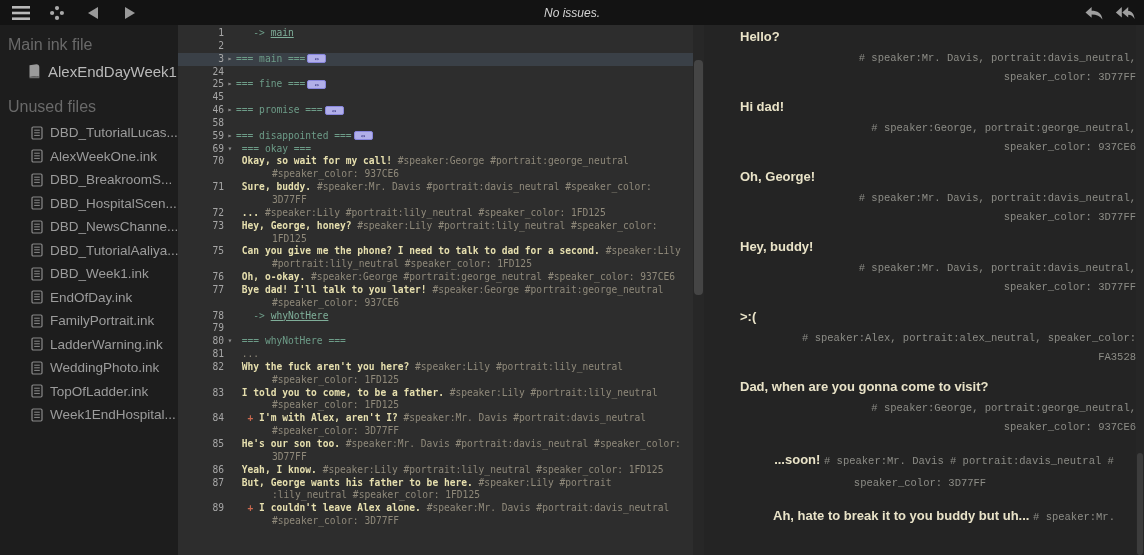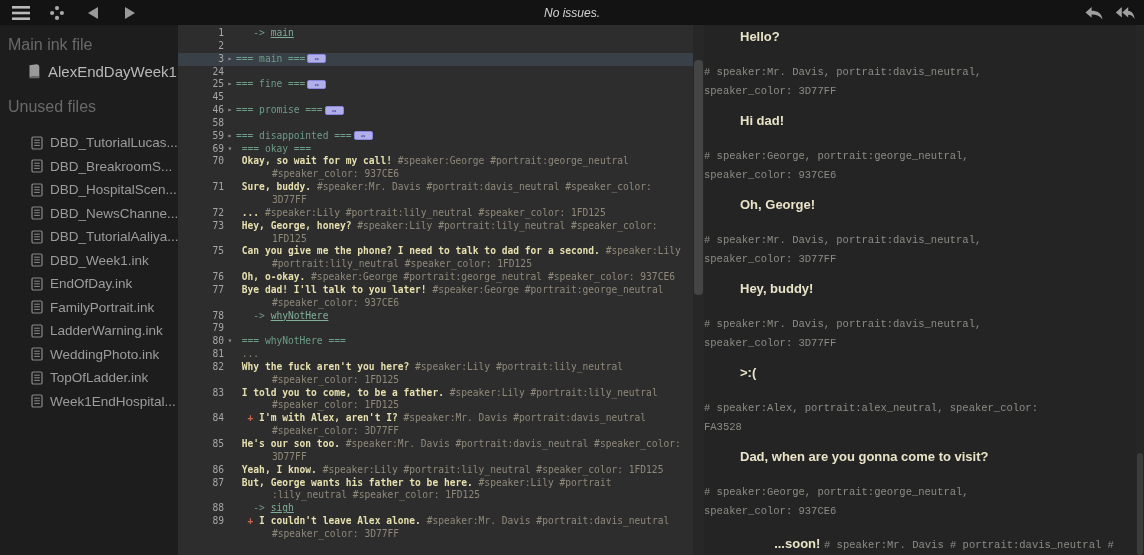--- a/index.html
+++ b/index.html
@@ -18,21 +18,21 @@
   .tb-status{position:absolute;left:0;right:0;text-align:center;color:#d4d4d4;
              font-style:italic;font-size:12px;pointer-events:none;}
   .tb-right{position:absolute;right:8px;top:0;height:25px;display:flex;align-items:center;gap:10px;}
   
   .sidebar{position:absolute;left:0;top:25px;width:178px;height:530px;background:#1d1d1d;
            padding-top:12px;overflow:hidden;}
   .side-h{color:#696969;font-size:16px;padding-left:8px;height:16px;line-height:16px;}
   .main-file{display:flex;align-items:center;gap:7px;padding-left:27px;height:24px;margin-top:6px;
              color:#b9b9b9;font-size:15px;cursor:pointer;white-space:nowrap;}
   .side-h2{margin-top:16px;}
-  .file-list{margin-top:16px;}
+  .file-list{margin-top:6px;}
   .file-item{display:flex;align-items:center;gap:7px;padding-left:31px;height:23.5px;
              color:#9c9c9c;font-size:13.5px;cursor:pointer;white-space:nowrap;overflow:hidden;}
   
   .editor{position:absolute;left:178px;top:25px;width:515px;height:530px;background:#2d2d2d;
           padding-top:2px;overflow:hidden;font-family:"DejaVu Sans Mono",monospace;
           font-size:9.6px;cursor:text;}
   .row{display:flex;height:12.85px;line-height:12.85px;white-space:pre;}
   .row.hl{background:#3a4047;}
   .gut{width:46px;text-align:right;color:#a6a6a6;flex:none;}
   .foldw{width:12px;flex:none;text-align:center;color:#8f8f8f;font-size:8px;cursor:pointer;}
@@ -48,21 +48,21 @@
          color:#33327e;font-size:7px;line-height:8px;text-align:center;cursor:pointer;}
   
   .vscroll{position:absolute;left:693px;top:25px;width:11px;height:530px;background:#272727;}
   .vscroll .thumb{position:absolute;left:1px;width:9px;top:35px;height:235px;background:#454545;
                   border-radius:4px;cursor:pointer;}
   
   .player{position:absolute;left:704px;top:25px;width:432px;height:530px;background:#242424;
           padding-top:4px;overflow:hidden;}
   .pentry{margin-bottom:12px;}
   .ptext{color:var(--ptext);font-size:13px;font-weight:bold;line-height:16px;margin:0 28px 0 36px;}
-  .ptags{margin-top:18px;text-align:left;line-height:19px;
+  .ptags{margin-top:4px;text-align:right;line-height:19px;
          font-family:"Liberation Mono",monospace;font-size:10.5px;color:var(--ptag);}
   .pinline{text-align:center;line-height:19px;margin:0 6px;}
   .pinline .ptxt{color:var(--ptext);font-size:13px;font-weight:bold;margin-left:48px;}
   .pinline .ptag{font-family:"Liberation Mono",monospace;font-size:10.5px;color:var(--ptag);}
   .pscroll{position:absolute;left:1136px;top:25px;width:8px;height:530px;background:#262626;}
   .pscroll .thumb{position:absolute;left:1px;width:6px;top:428px;height:102px;background:#3c3c3c;
                   border-radius:3px;cursor:pointer;}
   svg{display:block;}
 </style>
 </head>
@@ -134,20 +134,33 @@
             <svg width="12" height="14" viewBox="0 0 12 14">
               <rect x="1" y="1" width="10" height="12" rx="1.2" fill="none" stroke="#8a8a8a" stroke-width="1.2"></rect>
               <g stroke="#8a8a8a" stroke-width="1">
                 <line x1="3.2" y1="4.2" x2="8.8" y2="4.2"></line>
                 <line x1="3.2" y1="6.8" x2="8.8" y2="6.8"></line>
                 <line x1="3.2" y1="9.4" x2="8.8" y2="9.4"></line>
               </g>
             </svg>
           </span>
           <span>DBD_TutorialLucas...</span>
+        </div>
+        <div class="file-item">
+          <span>
+            <svg width="12" height="14" viewBox="0 0 12 14">
+              <rect x="1" y="1" width="10" height="12" rx="1.2" fill="none" stroke="#8a8a8a" stroke-width="1.2"></rect>
+              <g stroke="#8a8a8a" stroke-width="1">
+                <line x1="3.2" y1="4.2" x2="8.8" y2="4.2"></line>
+                <line x1="3.2" y1="6.8" x2="8.8" y2="6.8"></line>
+                <line x1="3.2" y1="9.4" x2="8.8" y2="9.4"></line>
+              </g>
+            </svg>
+          </span>
+          <span>AlexWeekOne.ink</span>
         </div>
         <div class="file-item">
           <span>
             <svg width="12" height="14" viewBox="0 0 12 14">
               <rect x="1" y="1" width="10" height="12" rx="1.2" fill="none" stroke="#8a8a8a" stroke-width="1.2"></rect>
               <g stroke="#8a8a8a" stroke-width="1">
                 <line x1="3.2" y1="4.2" x2="8.8" y2="4.2"></line>
                 <line x1="3.2" y1="6.8" x2="8.8" y2="6.8"></line>
                 <line x1="3.2" y1="9.4" x2="8.8" y2="9.4"></line>
               </g>
@@ -319,21 +332,20 @@
       <div class="row"><div class="gut"></div><div class="foldw"></div><div class="code" style="padding-left: 36px;"><span class="s-tag">#speaker_color: 1FD125</span></div></div>
       <div class="row"><div class="gut">83</div><div class="foldw"></div><div class="code"><span class="s-dialog"> I told you to come, to be a father. </span><span class="s-tag">#speaker:Lily #portrait:lily_neutral</span></div></div>
       <div class="row"><div class="gut"></div><div class="foldw"></div><div class="code" style="padding-left: 36px;"><span class="s-tag">#speaker_color: 1FD125</span></div></div>
       <div class="row"><div class="gut">84</div><div class="foldw"></div><div class="code"><span class="s-choice">  + </span><span class="s-dialog">I'm with Alex, aren't I? </span><span class="s-tag">#speaker:Mr. Davis #portrait:davis_neutral</span></div></div>
       <div class="row"><div class="gut"></div><div class="foldw"></div><div class="code" style="padding-left: 36px;"><span class="s-tag">#speaker_color: 3D77FF</span></div></div>
       <div class="row"><div class="gut">85</div><div class="foldw"></div><div class="code"><span class="s-dialog"> He's our son too. </span><span class="s-tag">#speaker:Mr. Davis #portrait:davis_neutral #speaker_color:</span></div></div>
       <div class="row"><div class="gut"></div><div class="foldw"></div><div class="code" style="padding-left: 36px;"><span class="s-tag">3D77FF</span></div></div>
       <div class="row"><div class="gut">86</div><div class="foldw"></div><div class="code"><span class="s-dialog"> Yeah, I know. </span><span class="s-tag">#speaker:Lily #portrait:lily_neutral #speaker_color: 1FD125</span></div></div>
       <div class="row"><div class="gut">87</div><div class="foldw"></div><div class="code"><span class="s-dialog"> But, George wants his father to be here. </span><span class="s-tag">#speaker:Lily #portrait</span></div></div>
       <div class="row"><div class="gut"></div><div class="foldw"></div><div class="code" style="padding-left: 36px;"><span class="s-tag">:lily_neutral #speaker_color: 1FD125</span></div></div>
-      <div class="row"><div class="gut">88</div><div class="foldw"></div><div class="code"><span class="s-divert">   -&gt; </span><span class="s-link">sigh</span></div></div>
       <div class="row"><div class="gut">89</div><div class="foldw"></div><div class="code"><span class="s-choice">  + </span><span class="s-dialog">I couldn't leave Alex alone. </span><span class="s-tag">#speaker:Mr. Davis #portrait:davis_neutral</span></div></div>
       <div class="row"><div class="gut"></div><div class="foldw"></div><div class="code" style="padding-left: 36px;"><span class="s-tag">#speaker_color: 3D77FF</span></div></div>
     </div>
   <div class="vscroll">
     <div class="thumb"></div>
   </div>
 
   <div class="player" id="player">
       <div class="pentry">
         <div class="ptext">Hello?</div>

